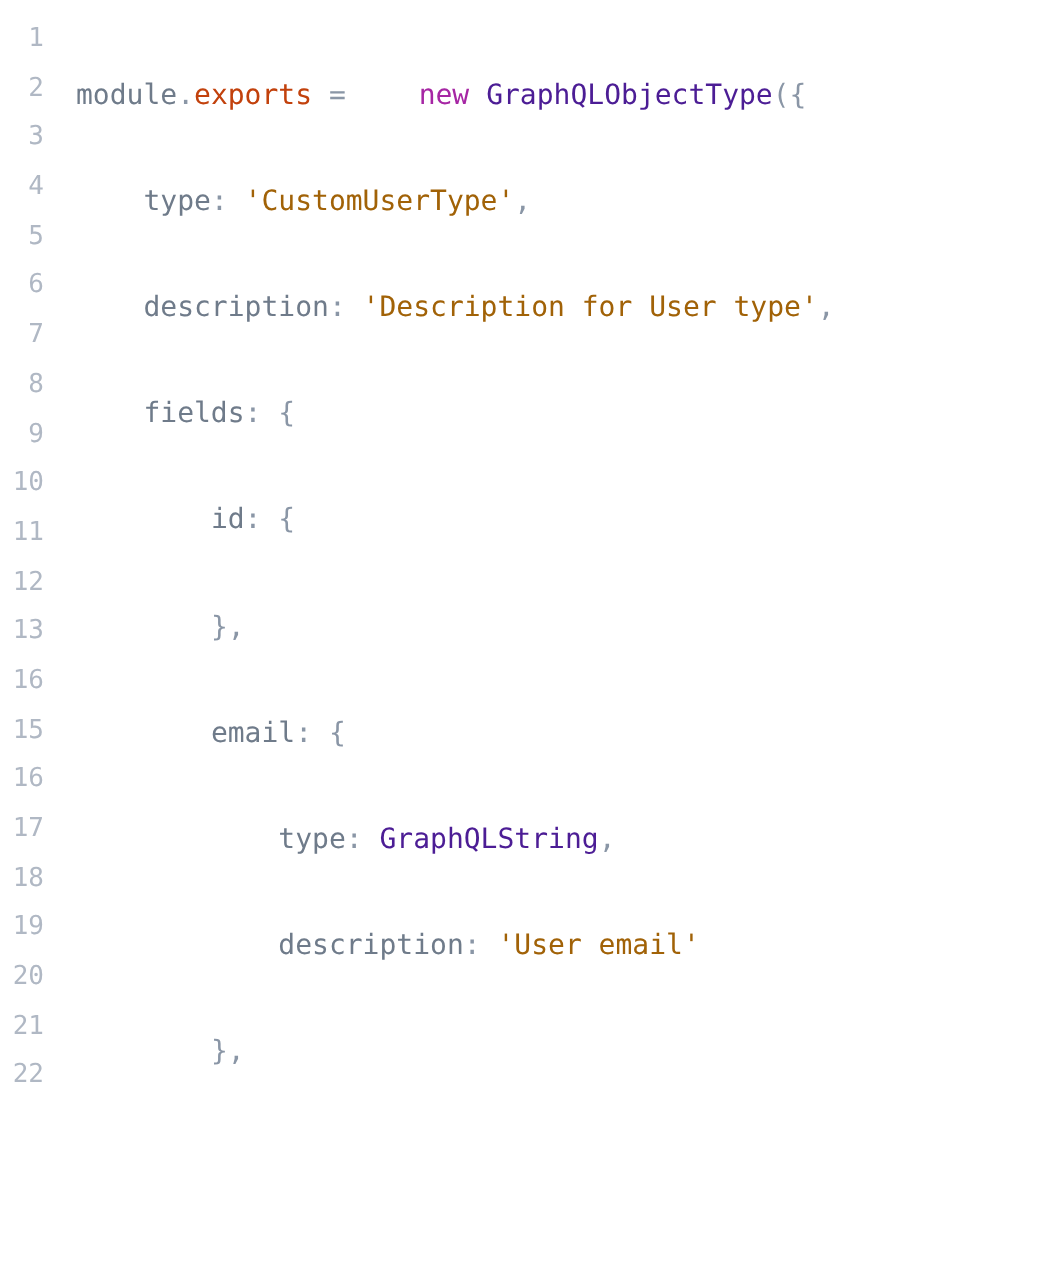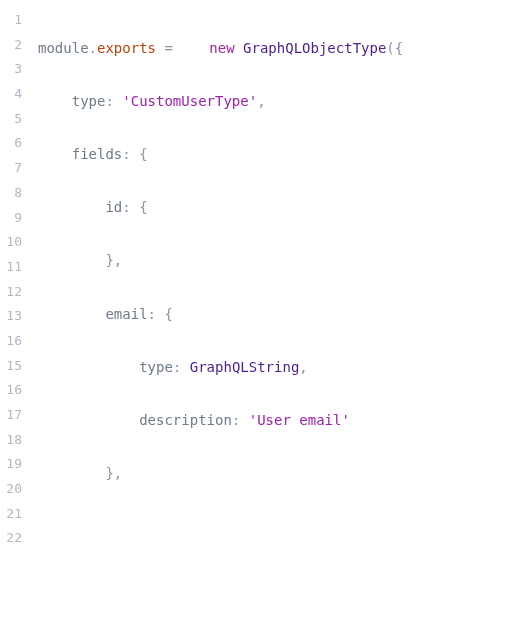--- a/index.html
+++ b/index.html
@@ -24,21 +24,21 @@
   padding: 8px 12px 8px 6px;
   white-space: pre;
   color: #5c6370;
 }
 .tok-ident { color: #6f7b8a; }
 .tok-prop { color: #c2410c; }
 .tok-punct { color: #8a96a6; }
 .tok-op { color: #8a96a6; }
 .tok-keyword { color: #a626a4; margin-left: 28px; }
 .tok-class { color: #4c1d95; }
-.tok-string { color: #a21caf; }
+.tok-string { color: #a16207; }
 .tok-key { color: #6f7b8a; }
 .line { display: block; min-height: 1.9em; }
 </style>
 </head>
 <body>
 
 <div class="gutter">
   <div>1</div>
   <div>2</div>
   <div>3</div>
@@ -59,20 +59,21 @@
   <div>18</div>
   <div>19</div>
   <div>20</div>
   <div>21</div>
   <div>22</div>
 </div>
 
 <div class="code">
 <span class="line"><span class="tok-ident">module</span><span class="tok-punct">.</span><span class="tok-prop">exports</span><span class="tok-op"> = </span><span class="tok-keyword">new</span><span> </span><span class="tok-class">GraphQLObjectType</span><span class="tok-punct">({</span></span>
 <span class="line"><span>    </span><span class="tok-key">type</span><span class="tok-punct">: </span><span class="tok-string">'CustomUserType'</span><span class="tok-punct">,</span></span>
+<span class="line"><span>    </span><span class="tok-key">description</span><span class="tok-punct">: </span><span class="tok-string">'Description for User type'</span><span class="tok-punct">,</span></span>
 <span class="line"><span>    </span><span class="tok-key">fields</span><span class="tok-punct">: </span><span class="tok-punct">{</span></span>
 <span class="line"><span>        </span><span class="tok-key">id</span><span class="tok-punct">: </span><span class="tok-punct">{</span></span>
 <span class="line"><span>        </span><span class="tok-punct">},</span></span>
 <span class="line"><span>        </span><span class="tok-key">email</span><span class="tok-punct">: </span><span class="tok-punct">{</span></span>
 <span class="line"><span>            </span><span class="tok-key">type</span><span class="tok-punct">: </span><span class="tok-class">GraphQLString</span><span class="tok-punct">,</span></span>
 <span class="line"><span>            </span><span class="tok-key">description</span><span class="tok-punct">: </span><span class="tok-string">'User email'</span></span>
 <span class="line"><span>        </span><span class="tok-punct">},</span></span>
 
 
 

